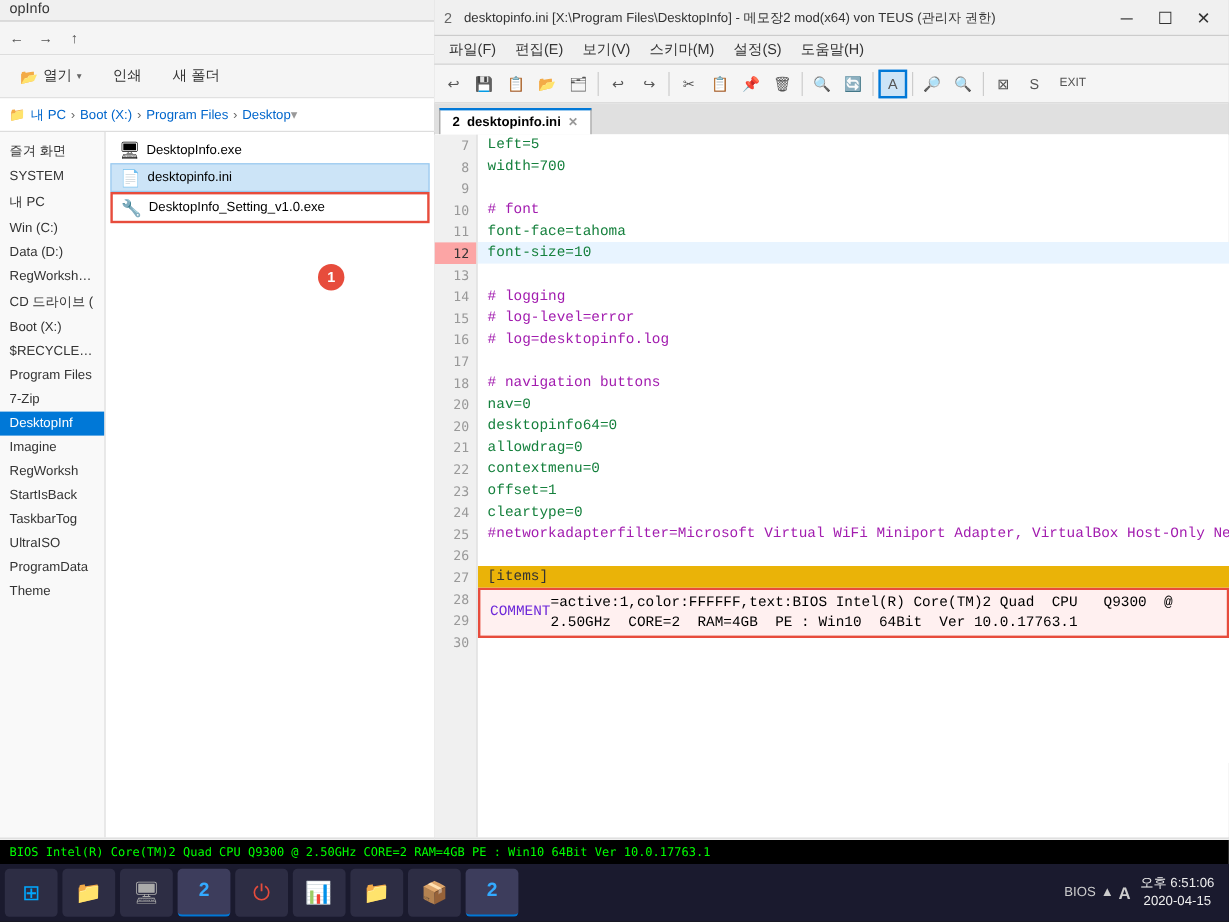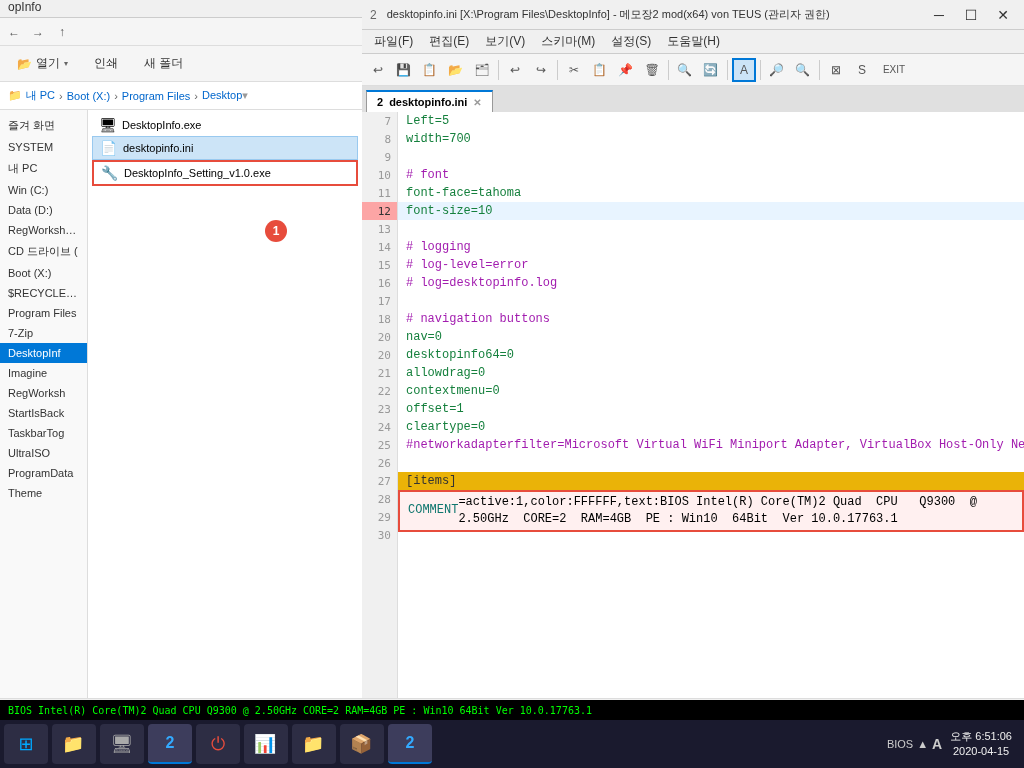--- a/index.html
+++ b/index.html
@@ -600,21 +600,21 @@
       <div class="code-line clr-default">cleartype=0</div>
       <div class="code-line clr-comment">#networkadapterfilter=Microsoft Virtual WiFi Miniport Adapter, VirtualBox Host-Only Network,</div>
       <div class="code-line">&nbsp;</div>
 
       <div class="code-line" style="background:#eab308; position:relative;">
         <span style="color:#333;">[items]</span>
         
         
       </div>
 
-      <div class="code-line red-outline" style="background:#fff0f0; height:auto; min-height:18px; white-space:pre-wrap; padding: 2px 8px; line-height:1.4;"><span style="color:#0f766e;text-align:right;">COMMENT</span>=active:1,color:FFFFFF,text:BIOS Intel(R) Core(TM)2 Quad  CPU   Q9300  @ 2.50GHz  CORE=2  RAM=4GB  PE : Win10  64Bit  Ver 10.0.17763.1</div>
+      <div class="code-line red-outline" style="background:#fff0f0; height:auto; min-height:18px; white-space:pre-wrap; padding: 2px 8px; line-height:1.4;"><span style="color:#6d28d9;text-align:right;">COMMENT</span>=active:1,color:FFFFFF,text:BIOS Intel(R) Core(TM)2 Quad  CPU   Q9300  @ 2.50GHz  CORE=2  RAM=4GB  PE : Win10  64Bit  Ver 10.0.17763.1</div>
       <div class="code-line">&nbsp;</div>
       <div class="code-line">&nbsp;</div>
     </div>
   </div>
 
   <div class="editor-status">
     <span>행 12 / 30  열 13 / 12  글자 13 / 12  선택 0 / 0  선택행 0  일 Ini Config File</span>
     <span class="status-sep">|</span>
     <span>UTF-8</span>
     <span>CR+LF</span>

